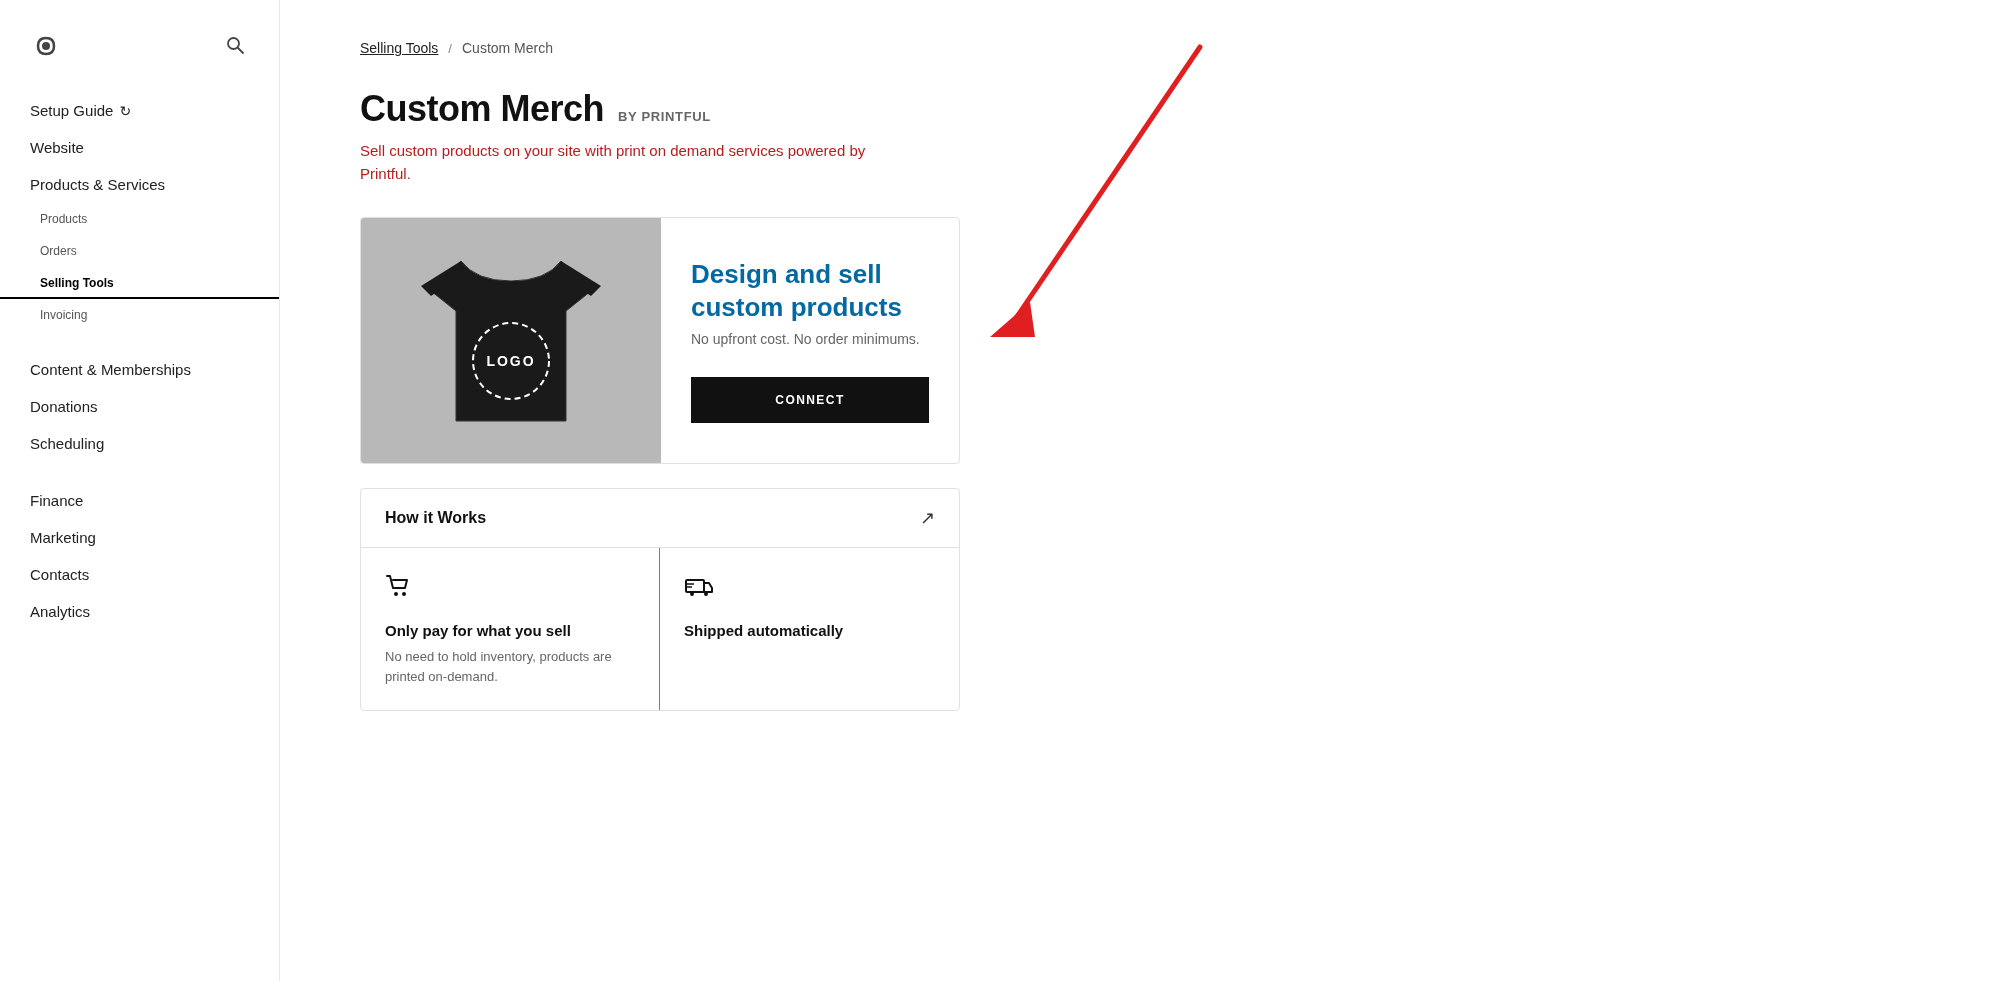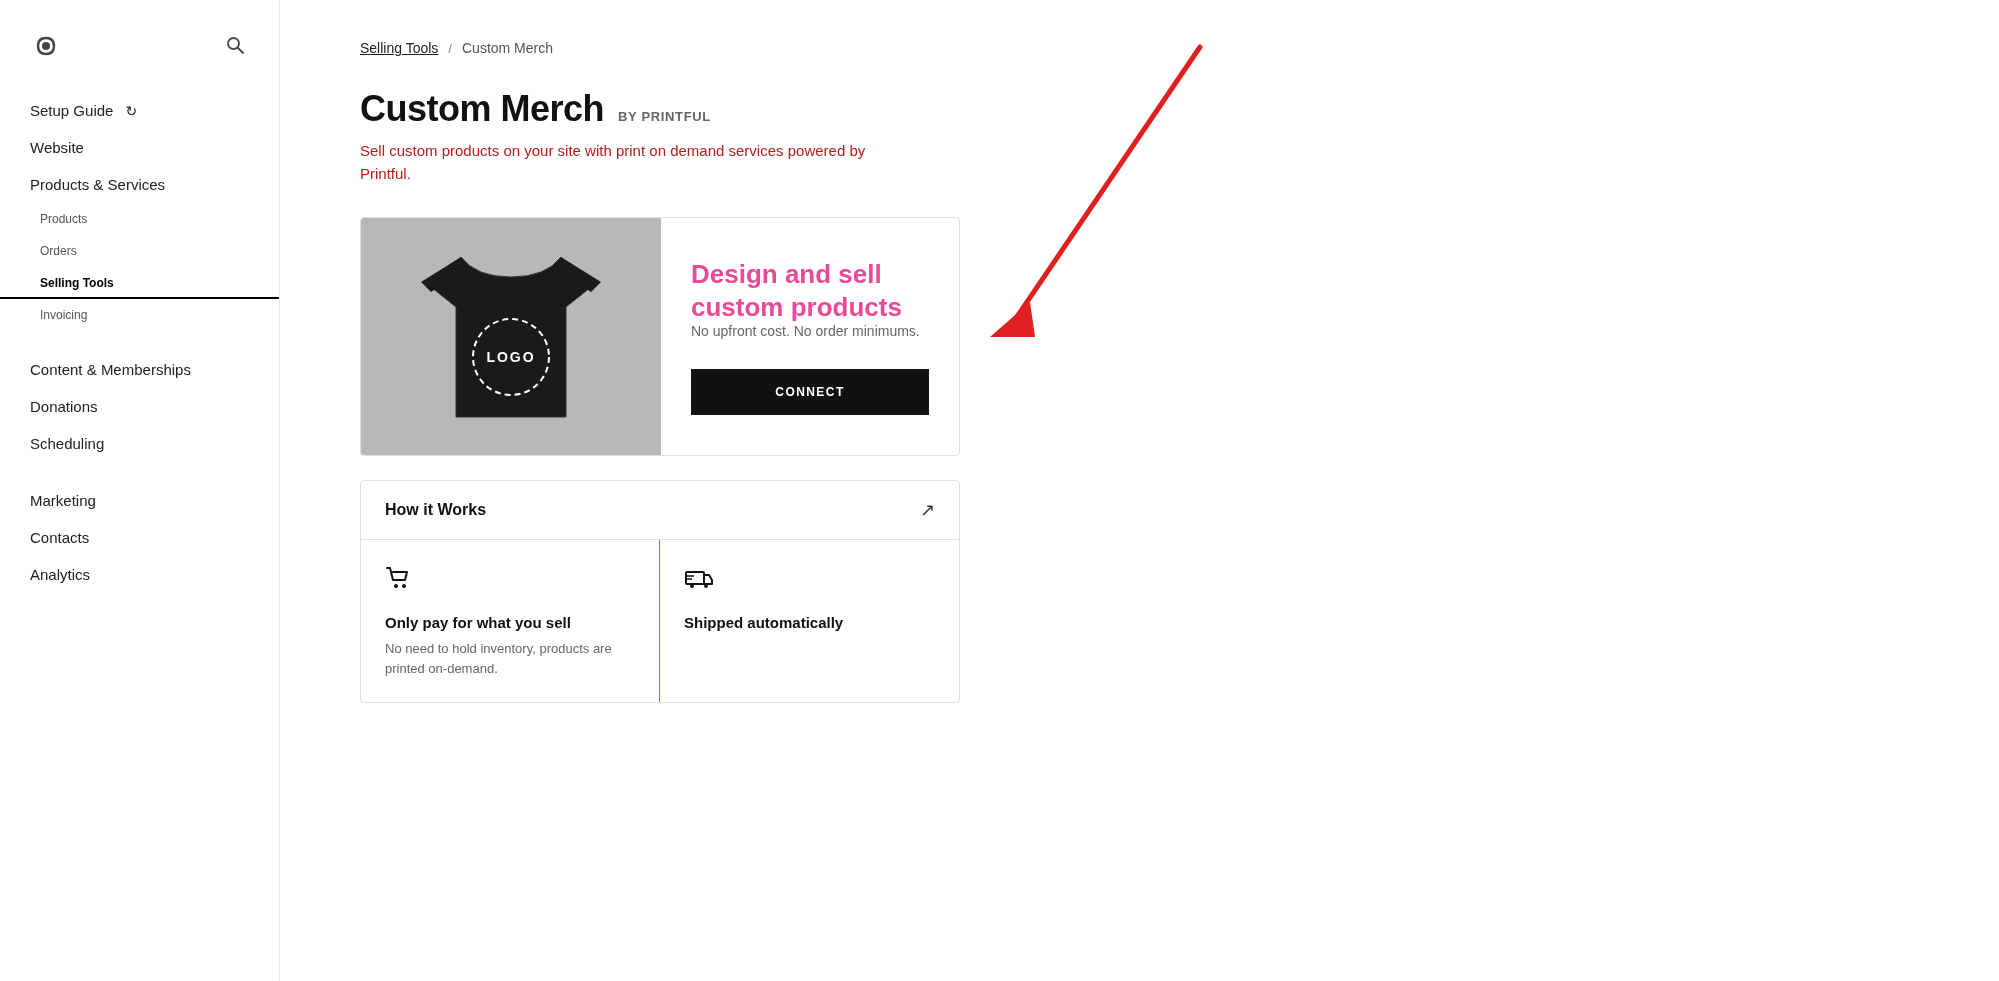--- a/index.html
+++ b/index.html
@@ -69,21 +69,21 @@
       padding-bottom: 7px;
     }
 
     .nav-divider {
       height: 20px;
     }
 
     .setup-guide-label {
       display: flex;
       align-items: center;
-      gap: 12px;
+      gap: 6px;
       font-size: 15px;
       font-weight: 500;
       color: #222;
       padding: 10px 30px;
       cursor: pointer;
     }
 
     .setup-icon {
       font-size: 14px;
     }
@@ -189,23 +189,23 @@
       padding: 40px 30px;
       flex: 1;
       display: flex;
       flex-direction: column;
       justify-content: space-between;
     }
 
     .hero-headline {
       font-size: 26px;
       font-weight: 700;
-      color: #ec4899;
+      color: #0369a1;
       line-height: 1.25;
-      margin-bottom: 0;
+      margin-bottom: 8px;
     }
 
     .hero-subtext {
       font-size: 14px;
       color: #666;
       margin-bottom: 30px;
     }
 
     .connect-btn {
       background: #111;
@@ -323,20 +323,21 @@
     <span class="nav-item">Invoicing</span>
 
     <div class="nav-divider"></div>
 
     <span class="nav-section-label">Content &amp; Memberships</span>
     <span class="nav-section-label">Donations</span>
     <span class="nav-section-label">Scheduling</span>
 
     <div class="nav-divider"></div>
 
+    <span class="nav-section-label">Finance</span>
     <span class="nav-section-label">Marketing</span>
     <span class="nav-section-label">Contacts</span>
     <span class="nav-section-label">Analytics</span>
   </nav>
 </aside>
 
 <main class="main-content">
 
   <div class="breadcrumb">
     <span class="breadcrumb-link">Selling Tools</span>

